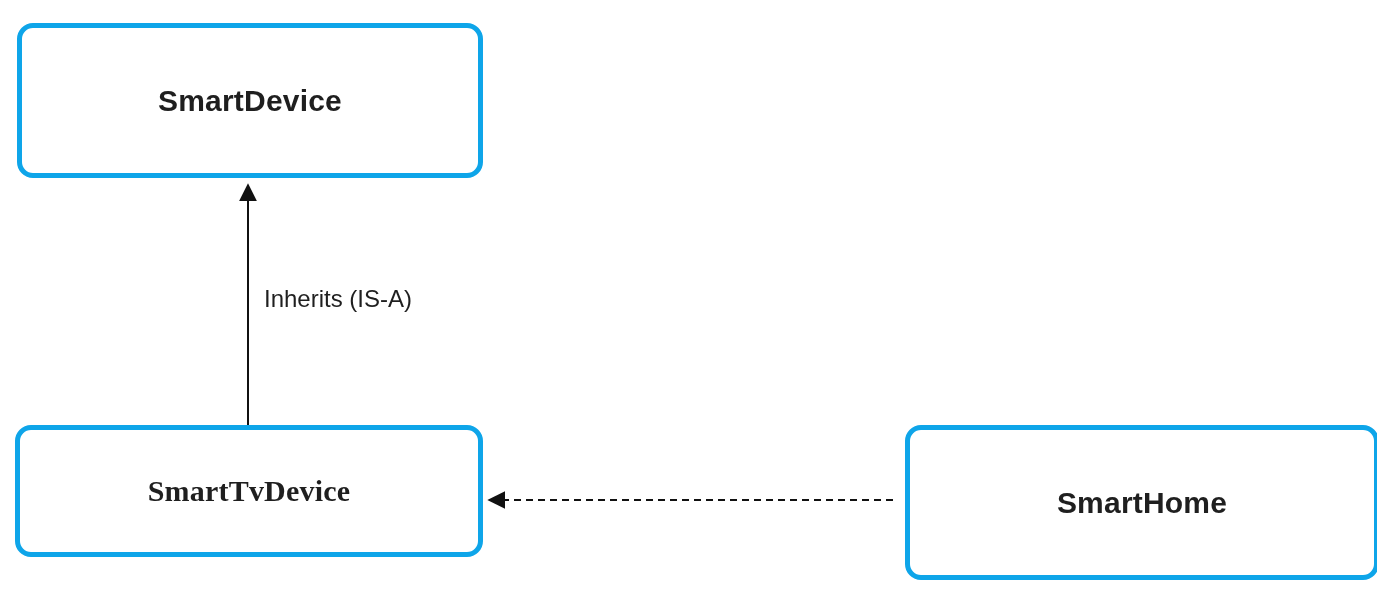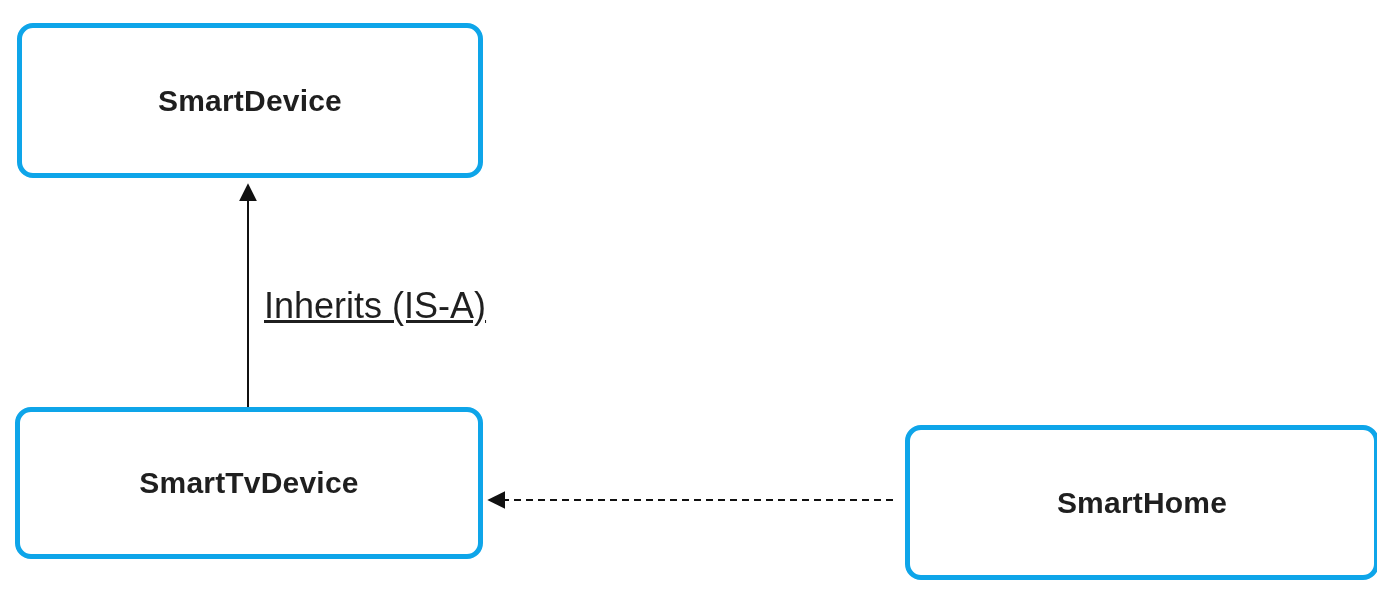--- a/index.html
+++ b/index.html
@@ -43,25 +43,24 @@
   }
   .node-label {
     font-size: 30px;
     font-weight: 600;
     letter-spacing: 0.2px;
     color: #1f1f1f;
     white-space: nowrap;
   }
   .edge-label {
     position: absolute;
-    font-size: 36px;
+    font-size: 24px;
     font-weight: 400;
     color: #1f1f1f;
     white-space: nowrap;
-    text-decoration: underline;
   }
 </style>
 </head>
 <body>
 
 <div class="canvas">
 
   <svg class="edges-layer" width="1377" height="593" viewBox="0 0 1377 593" xmlns="http://www.w3.org/2000/svg">
     <defs>
       <marker id="ah" viewBox="0 0 10 10" refX="8.5" refY="5" markerWidth="9" markerHeight="9" orient="auto-start-reverse">
@@ -69,21 +68,21 @@
       </marker>
     </defs>
     <line class="edge solid" x1="248" y1="425" x2="248" y2="186" marker-end="url(#ah)"></line>
     <line class="edge dashed" x1="893" y1="500" x2="490" y2="500" marker-end="url(#ah)"></line>
   </svg>
 
   <div class="node" style="left:17px; top:23px; width:466px; height:155px;">
     <span class="node-label">SmartDevice</span>
   </div>
 
-  <div class="node" style="left:15px; top:407px; width:468px; height:152px;">
+  <div class="node" style="left:15px; top:425px; width:468px; height:132px;font-family:Liberation Serif, serif;">
     <span class="node-label">SmartTvDevice</span>
   </div>
 
   <div class="node" style="left:893px; top:425px; width:474px; height:155px;margin-left:12px;">
     <span class="node-label">SmartHome</span>
   </div>
 
   <div class="edge-label" style="left:264px; top:285px;">Inherits (IS-A)</div>
 
 

